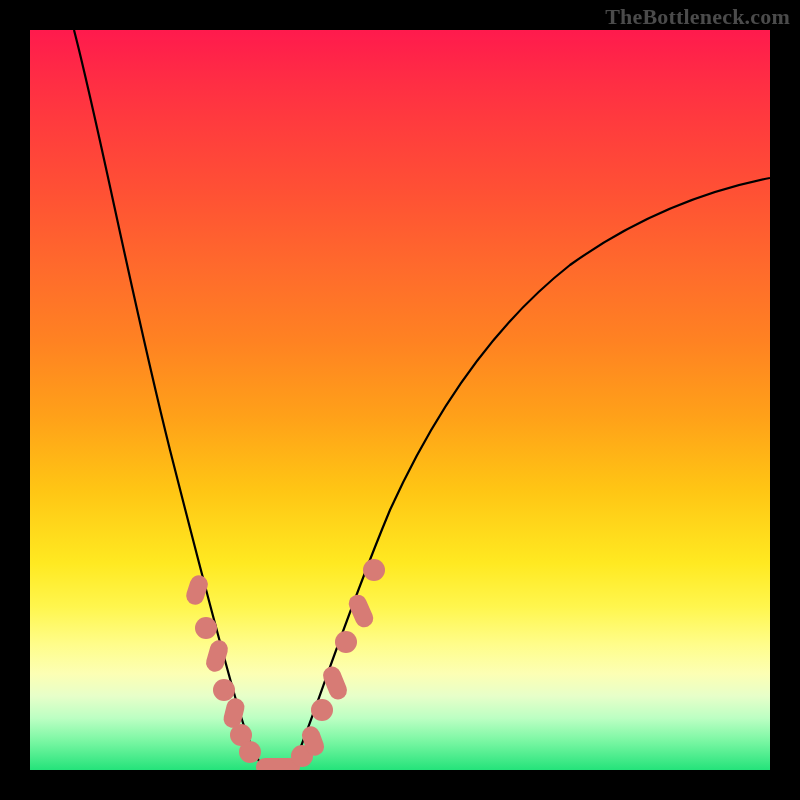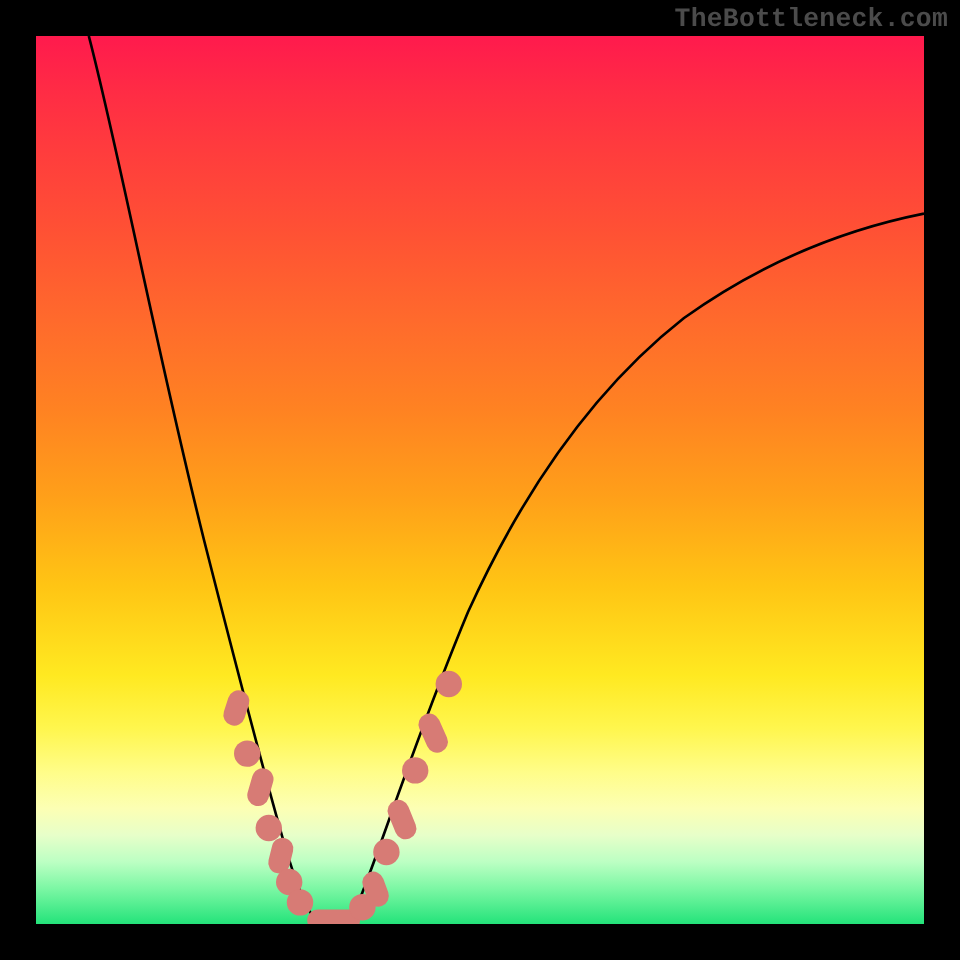--- a/index.html
+++ b/index.html
@@ -46,21 +46,21 @@
       #e7ffc9 90%,
       #bcffc3 93%,
       #7cf7a4 96%,
       #24e37a 100%
     );
   }
   .watermark {
     position: absolute;
     top: 4px;
     right: 10px;
-    font-family: Liberation Mono, monospace;
+    font-family: Liberation Serif, serif;
     font-size: 22px;
     font-weight: 600;
     color: #4b4b4b;
     letter-spacing: 0.2px;
   }
   svg.curves {
     position: absolute;
     inset: 0;
   }
   .curve {

